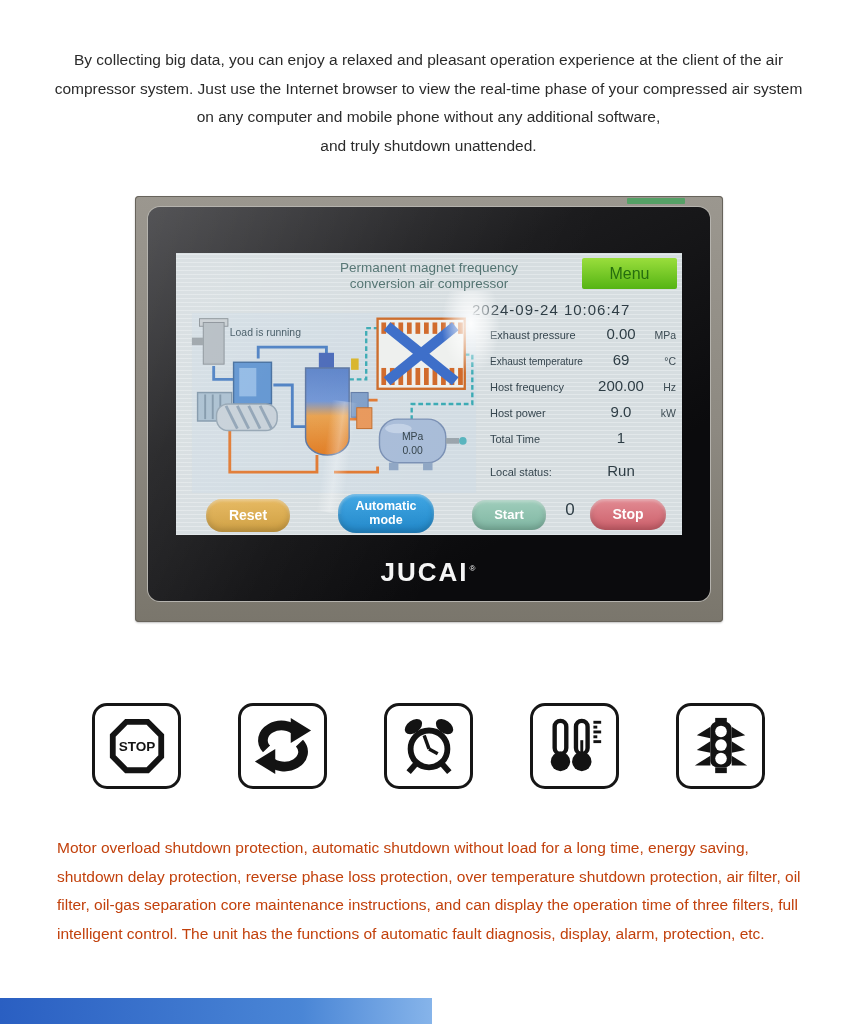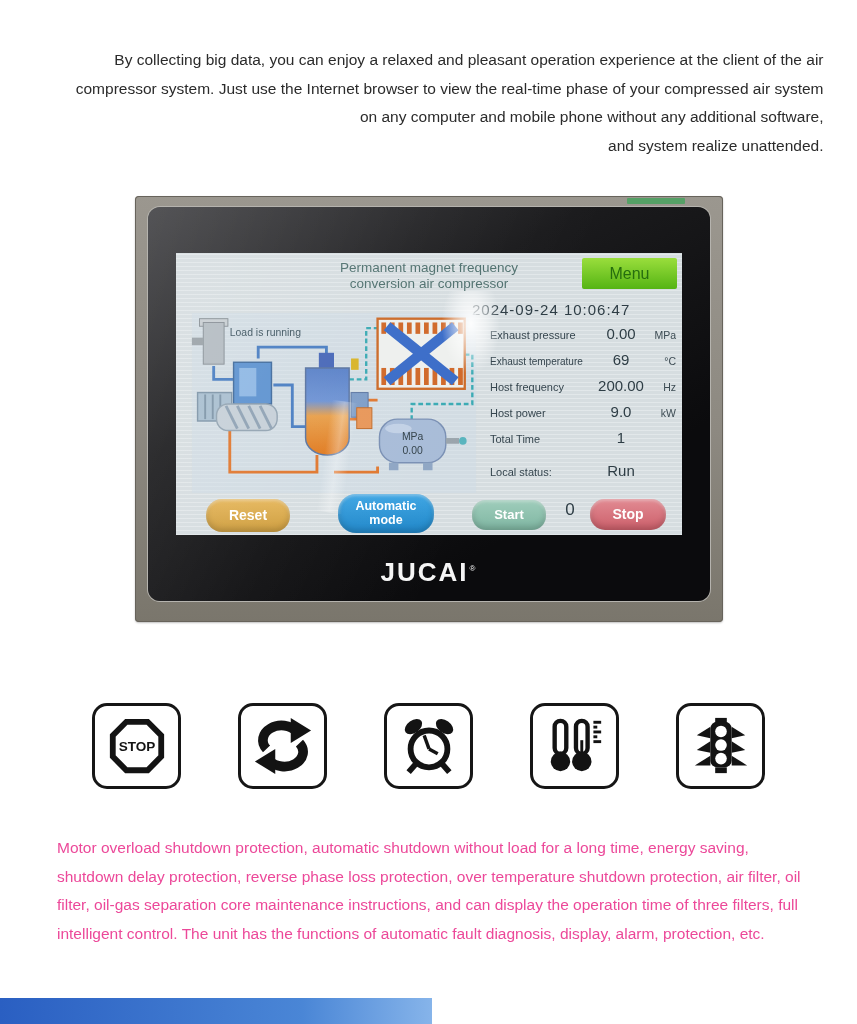--- a/index.html
+++ b/index.html
@@ -2,21 +2,21 @@
 <html><head>
 <meta charset="utf-8">
 <style>
   * { margin:0; padding:0; box-sizing:border-box; }
   html,body { background:#fff; }
   body {
     width:857px; height:1024px; margin:0 auto; position:relative; overflow:hidden;
     font-family:"Liberation Sans", sans-serif; color:#2c2c2c;
   }
   
-  .intro { padding-top:46px; width:790px; margin:0 auto; text-align:right;
+  .intro { padding-top:46px; width:790px; margin:0 auto; text-align:center;
            font-size:15.5px; line-height:28.6px; color:#2b2b2b; }
   
   .device { position:absolute; left:135px; top:196px; width:588px; height:426px;
             border-radius:4px;
             background:linear-gradient(180deg,#9b978f 0%,#8d8981 55%,#7a766c 100%);
             box-shadow:inset 0 0 0 1px #67635b, 0 1px 2px rgba(0,0,0,.25); }
   .frame-green { position:absolute; top:2px; right:38px; width:58px; height:6px;
                  background:#55a066; border-radius:1px; }
   .bezel { position:absolute; left:13px; top:11px; right:13px; bottom:21px;
            background:linear-gradient(150deg,#3d3d40 0%,#1b1b1d 35%,#0b0b0d 75%);
@@ -64,35 +64,35 @@
   .brand { position:absolute; left:0; right:0; bottom:13px; text-align:center;
            color:#f5f5f5; font-size:26px; font-weight:800; letter-spacing:2px; }
   .brand .reg { font-size:8px; vertical-align:super; margin-left:1px; font-weight:400; }
   
   .icons { position:absolute; left:92px; top:703px; width:673px;
            display:flex; justify-content:space-between; }
   .icon-card { width:89px; height:86px; border:3px solid #161616; border-radius:15px;
                background:#fff; display:flex; align-items:center; justify-content:center; }
   
   .features { position:absolute; left:57px; top:834px; width:748px;
-              font-size:15.5px; line-height:28.7px; color:#ec4899; text-align:left; }
+              font-size:15.5px; line-height:28.7px; color:#c2410c; text-align:left; }
   
   .bottom-bar { position:absolute; left:0; bottom:0; width:432px; height:26px;
                 background:linear-gradient(90deg,#2a5fc2 0%,#4a86d6 70%,#86b4ea 100%); }
   .st-label { font-size:11px; fill:#3f5560; font-family:"Liberation Sans",sans-serif; }
   .st-val   { font-size:11px; fill:#33424a; font-family:"Liberation Sans",sans-serif; text-anchor:middle; }
 </style>
 </head>
 <body>
 
 <div class="intro">
   <div>By collecting big data, you can enjoy a relaxed and pleasant operation experience at the client of the air</div>
   <div>compressor system. Just use the Internet browser to view the real-time phase of your compressed air system</div>
   <div>on any computer and mobile phone without any additional software,</div>
-  <div>and system realize unattended.</div>
+  <div>and truly shutdown unattended.</div>
 </div>
 
 <div class="device">
   <div class="frame-green"></div>
   <div class="bezel">
     <div class="screen">
       <div class="screen-title">
         <div>Permanent magnet frequency</div>
         <div>conversion air compressor</div>
       </div>

